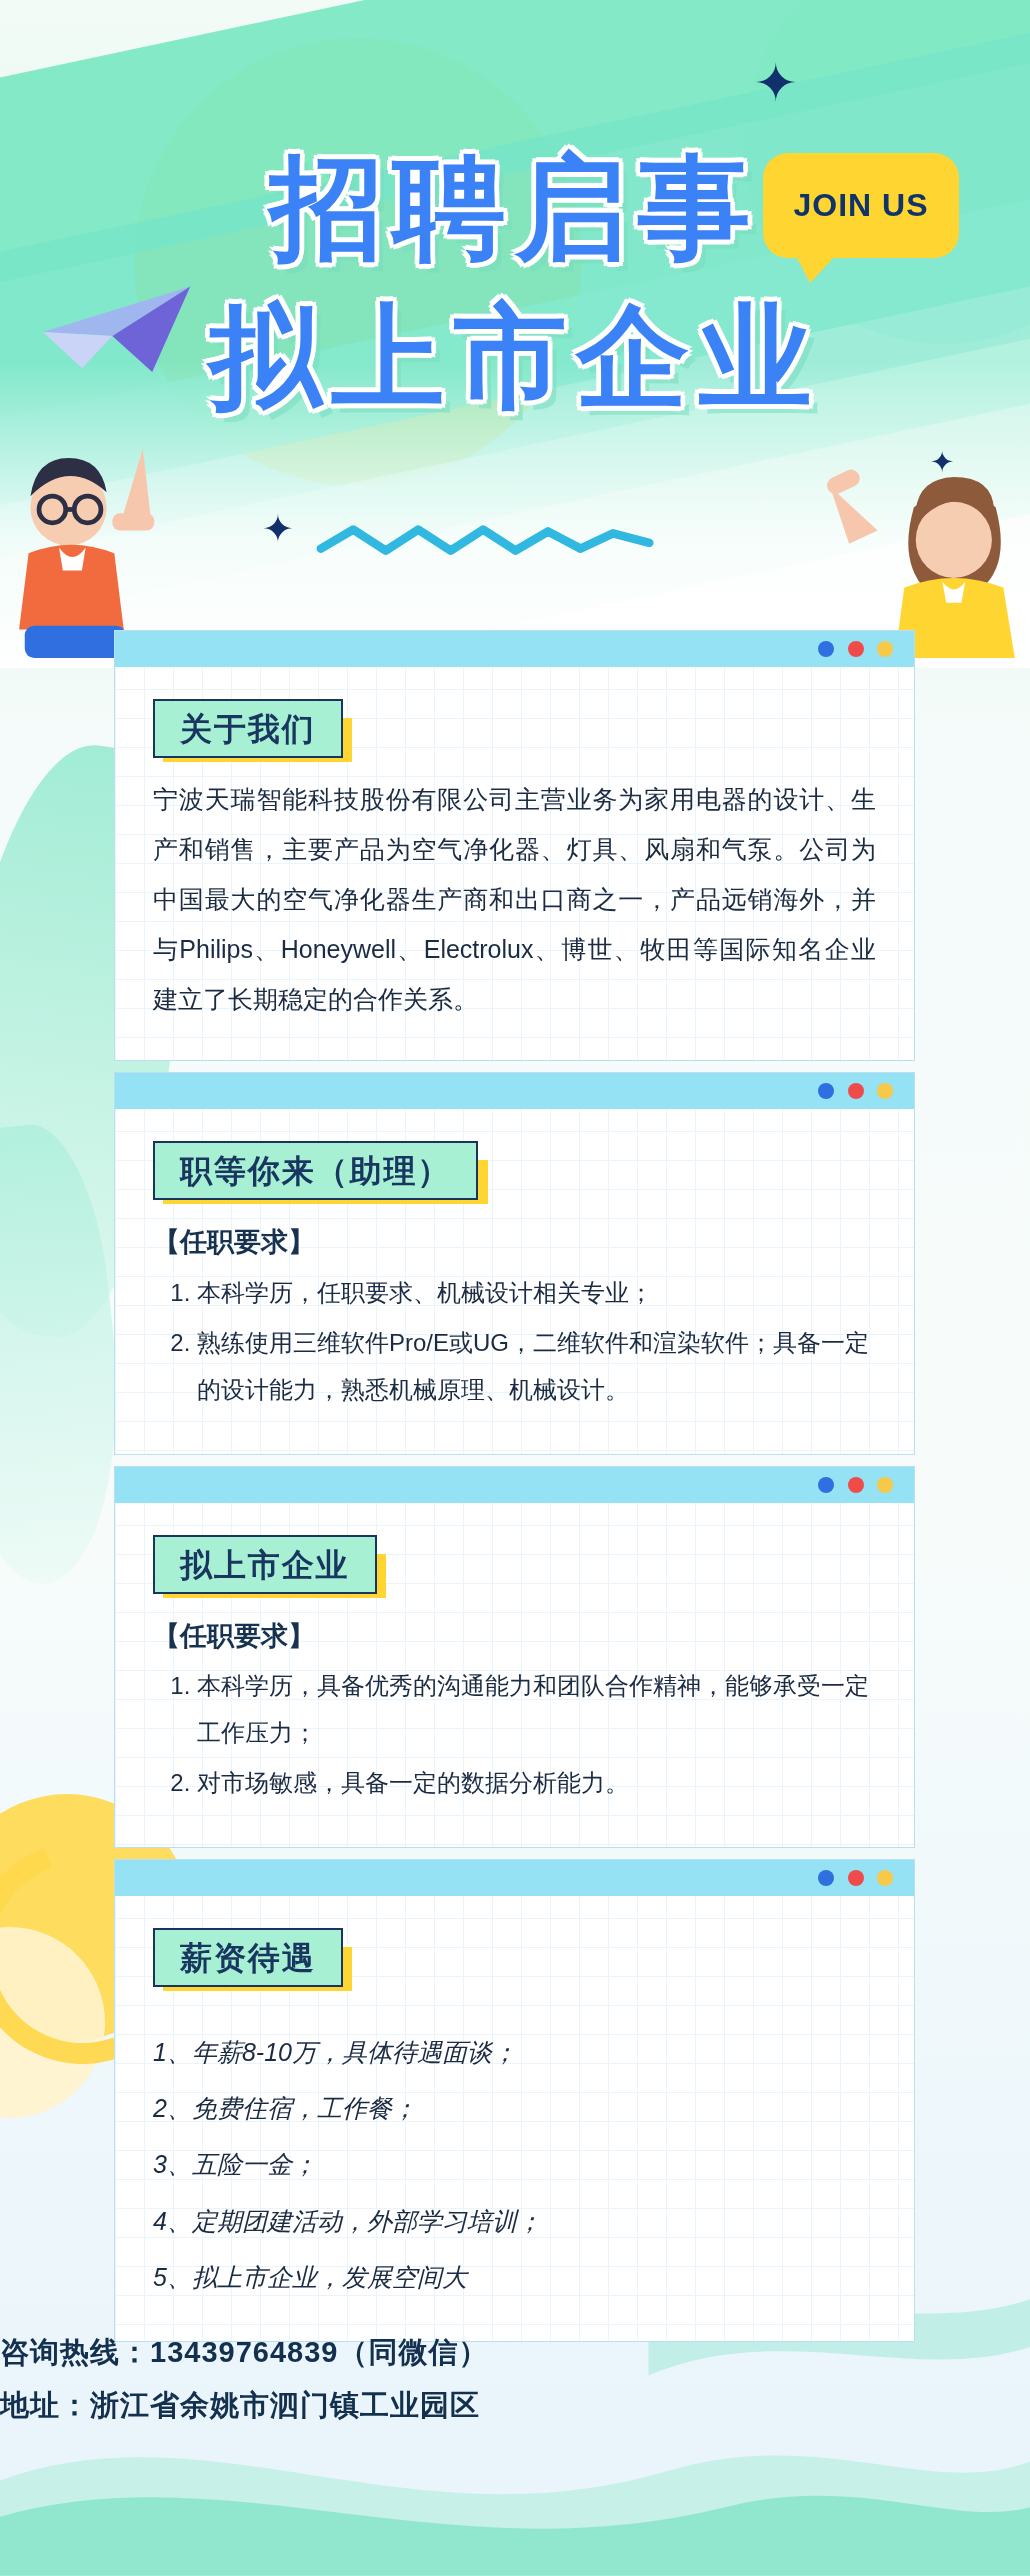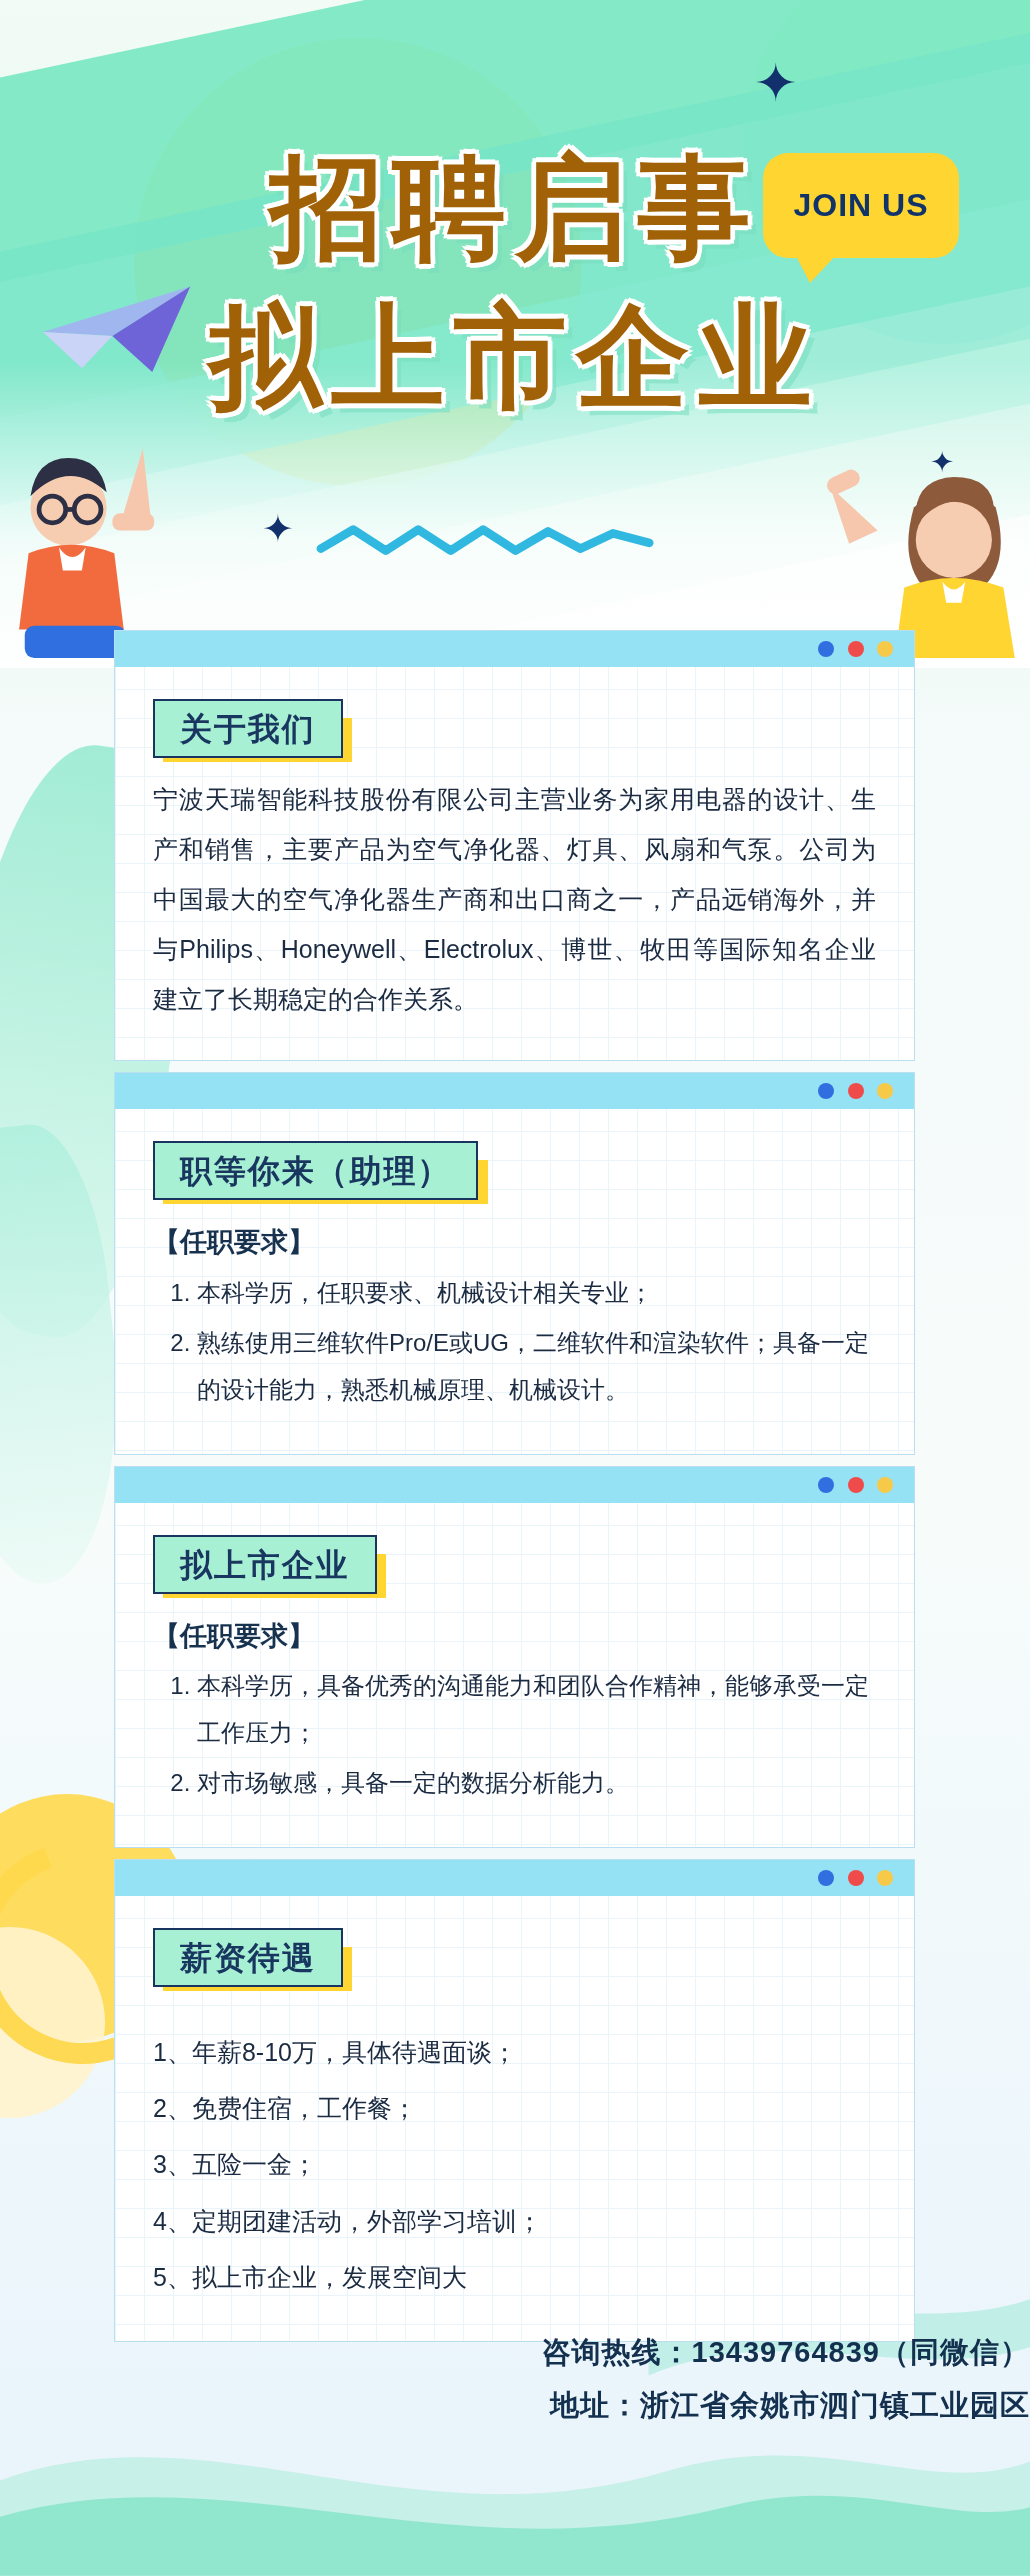--- a/index.html
+++ b/index.html
@@ -39,21 +39,21 @@
   .swirl{position:absolute;left:-29px;top:1841px;width:181px;height:181px;
       border:21px solid #ffd84d;border-radius:50%;
       border-right-color:transparent;border-top-color:transparent;transform:rotate(25deg);opacity:.95;}
   .bottom-wave{position:absolute;left:0;bottom:0;width:1030px;height:315px;overflow:hidden;}
 
   
   .header{position:absolute;left:0;top:0;width:1030px;height:649px;}
   .title-wrap{position:absolute;left:0;top:134px;width:1030px;text-align:center;}
   .title-line{
     font-family:"DejaVu Sans","Liberation Sans",sans-serif;
-    font-weight:bold;font-size:113px;letter-spacing:9.5px;color:#a16207;
+    font-weight:bold;font-size:113px;letter-spacing:9.5px;color:#3b82f6;
     line-height:1.32;
     text-shadow:
       4.8px 0 0 #fff,-4.8px 0 0 #fff,0 4.8px 0 #fff,0 -4.8px 0 #fff,
       3.8px 3.8px 0 #fff,-3.8px 3.8px 0 #fff,3.8px -3.8px 0 #fff,-3.8px -3.8px 0 #fff,
       8.6px 8.6px 0 rgba(120,220,190,.55);
   }
   .joinus{
     position:absolute;left:763px;top:153px;width:196px;height:105px;
     background:#ffd531;border-radius:25px;
     display:flex;align-items:center;justify-content:center;
@@ -97,24 +97,24 @@
   }
   .tag-shadow{position:absolute;left:9.5px;top:10.5px;width:100%;height:100%;background:#ffd531;z-index:0;}
   .tag-box{position:relative;z-index:1;border:2.9px solid #19355f;background:#a8f0d3;
     padding:9.5px 25px;font-weight:bold;font-size:32px;color:#18365f;letter-spacing:1.9px;}
 
   .para{font-size:25px;line-height:2.0;color:#1b2b42;margin:13.4px 0 0 0;text-align:justify;}
   .req-title{font-weight:bold;font-size:27px;color:#16324f;margin:21px 0 9.5px 0;}
   ol.req{margin:0;padding-left:44px;}
   ol.req li{font-size:24px;line-height:1.95;color:#1b2b42;margin-bottom:3.8px;}
   .salary p{font-size:25px;line-height:2.25;color:#1b2b42;margin:0;}
-  .salary{margin-top:34px;}
-
-  
-  .footer{position:absolute;left:0;top:2333px;width:1030px;text-align:right;}
+  .salary{margin-top:34px;font-style:italic;}
+
+  
+  .footer{position:absolute;left:0;top:2333px;width:1030px;text-align:left;}
   .footer p{margin:0 0 13.4px 0;font-size:29px;color:#13304f;font-weight:bold;letter-spacing:1px;}
 </style>
 </head>
 <body>
 
 <div class="bg">
   <div class="bg-top">
     <div class="sun"></div>
     <div class="sun2"></div>
     <div class="band band1"></div>

